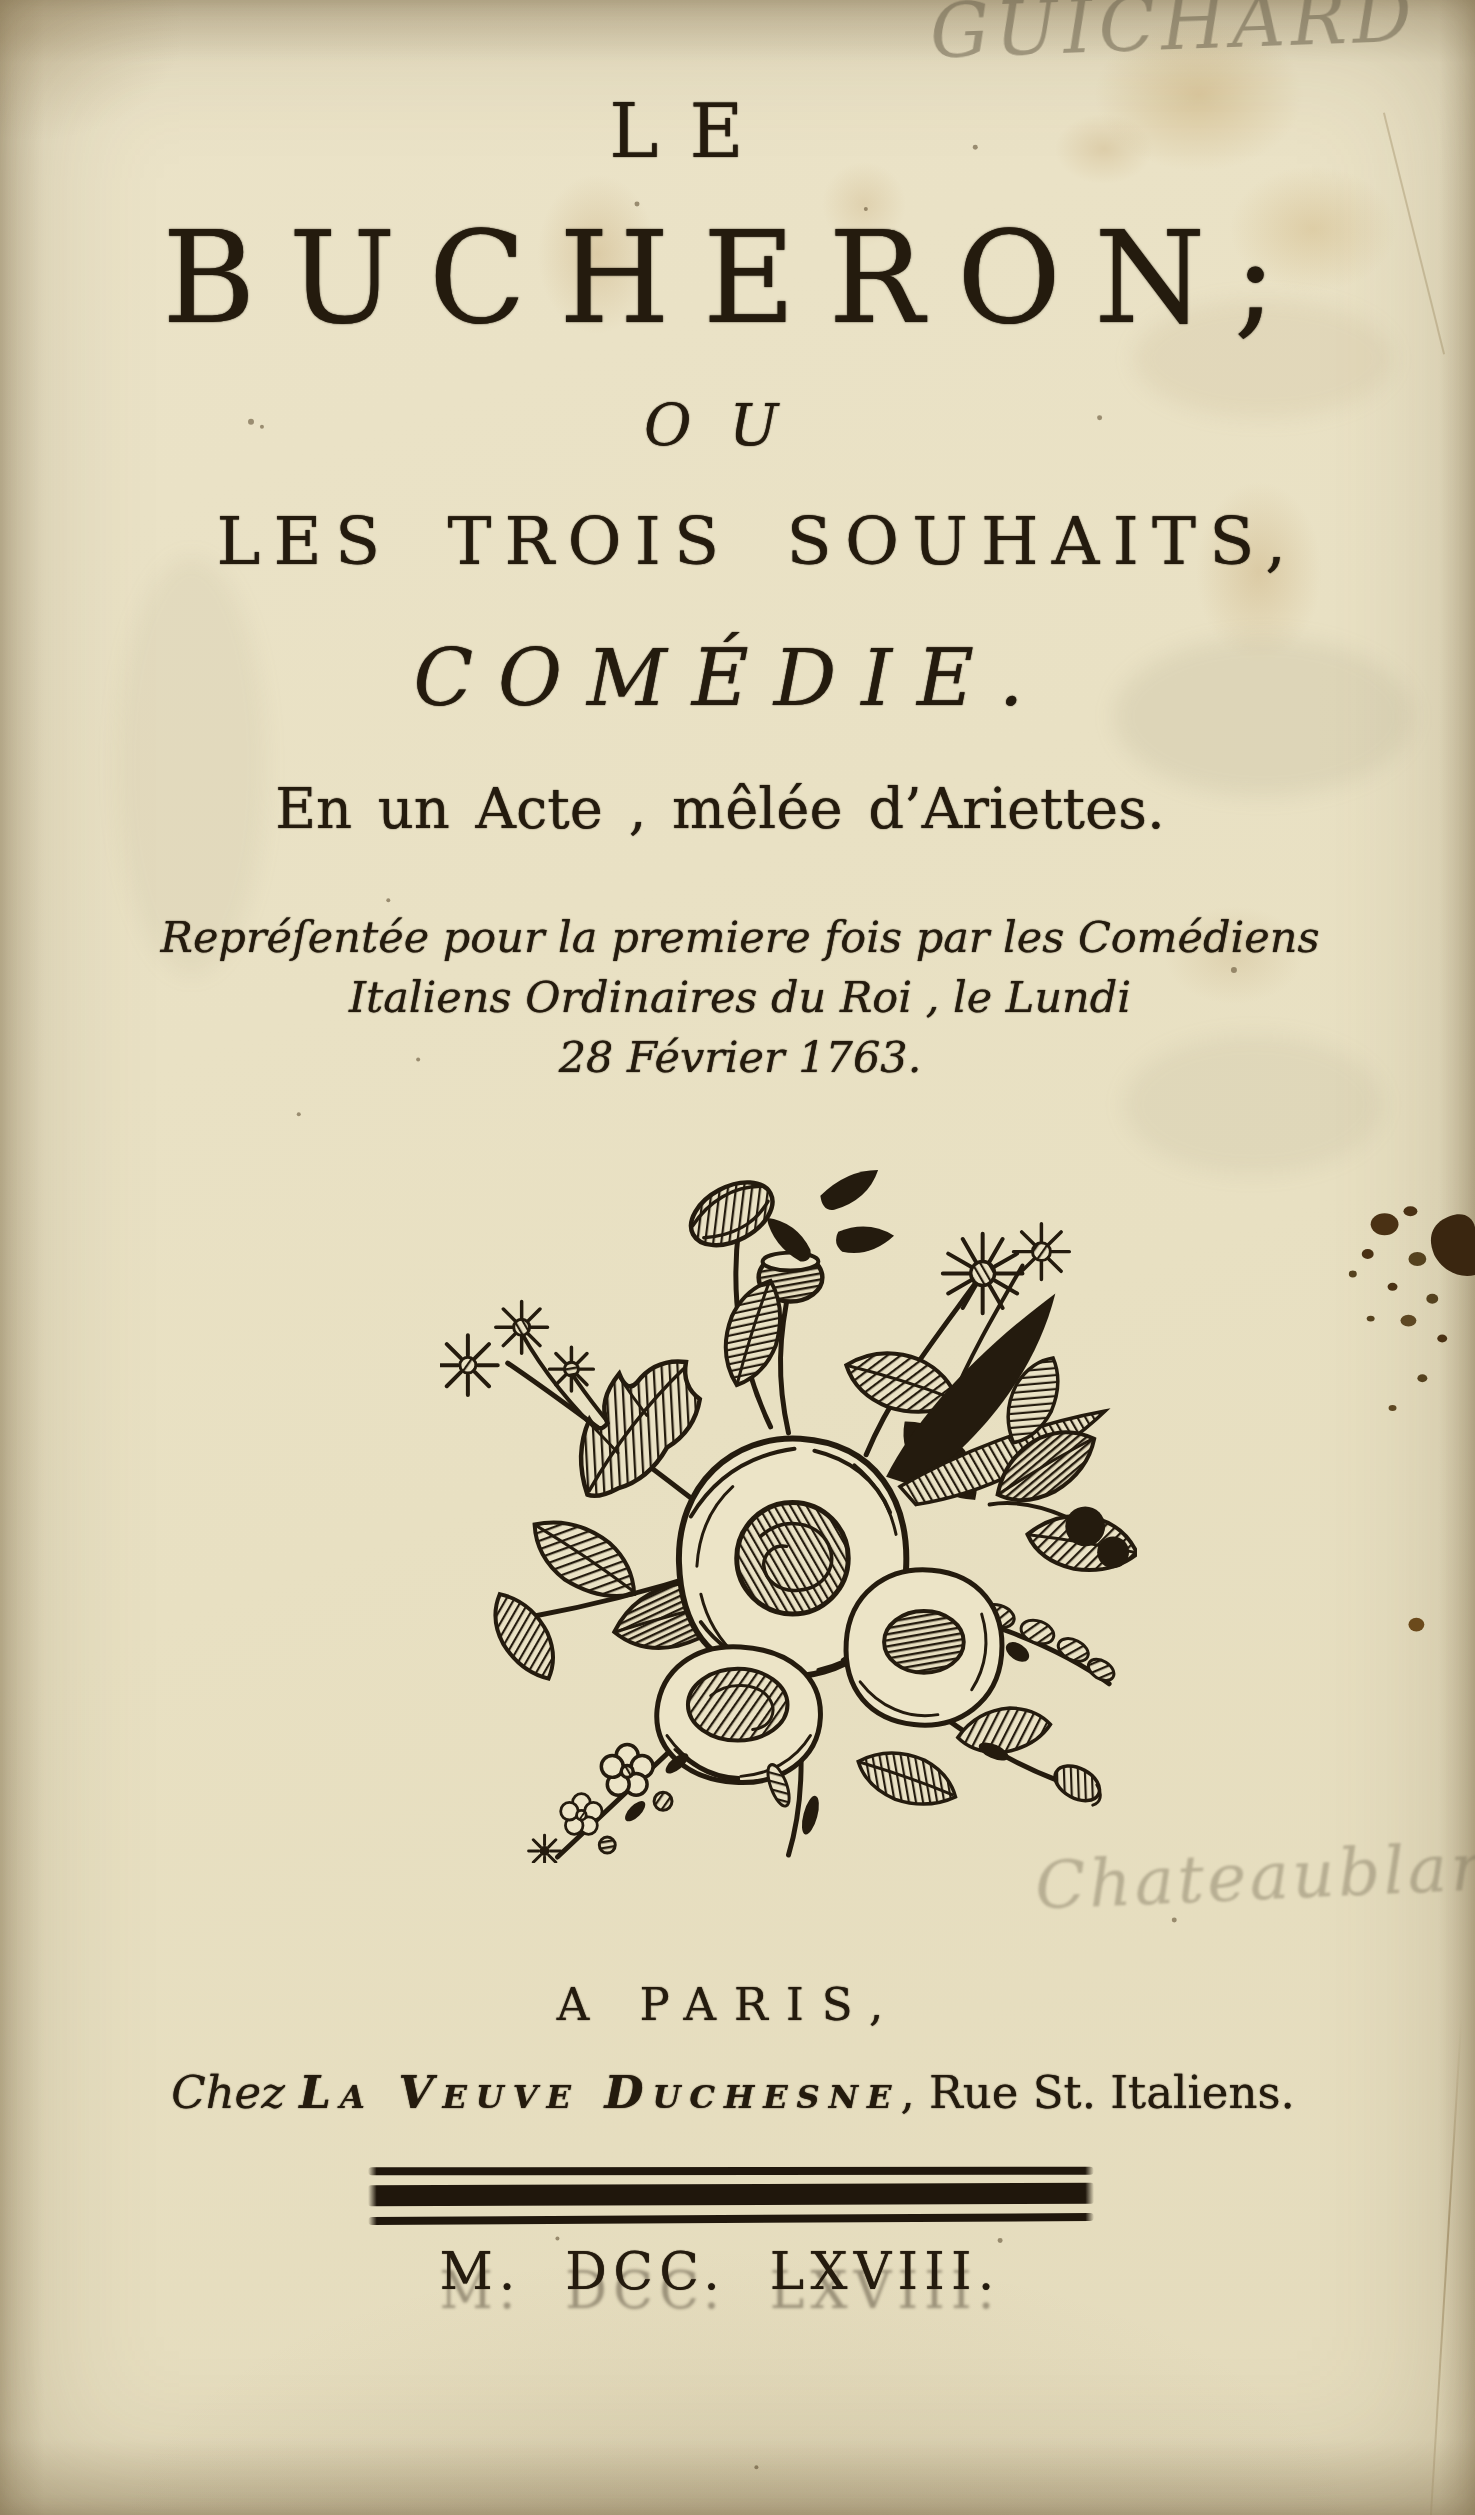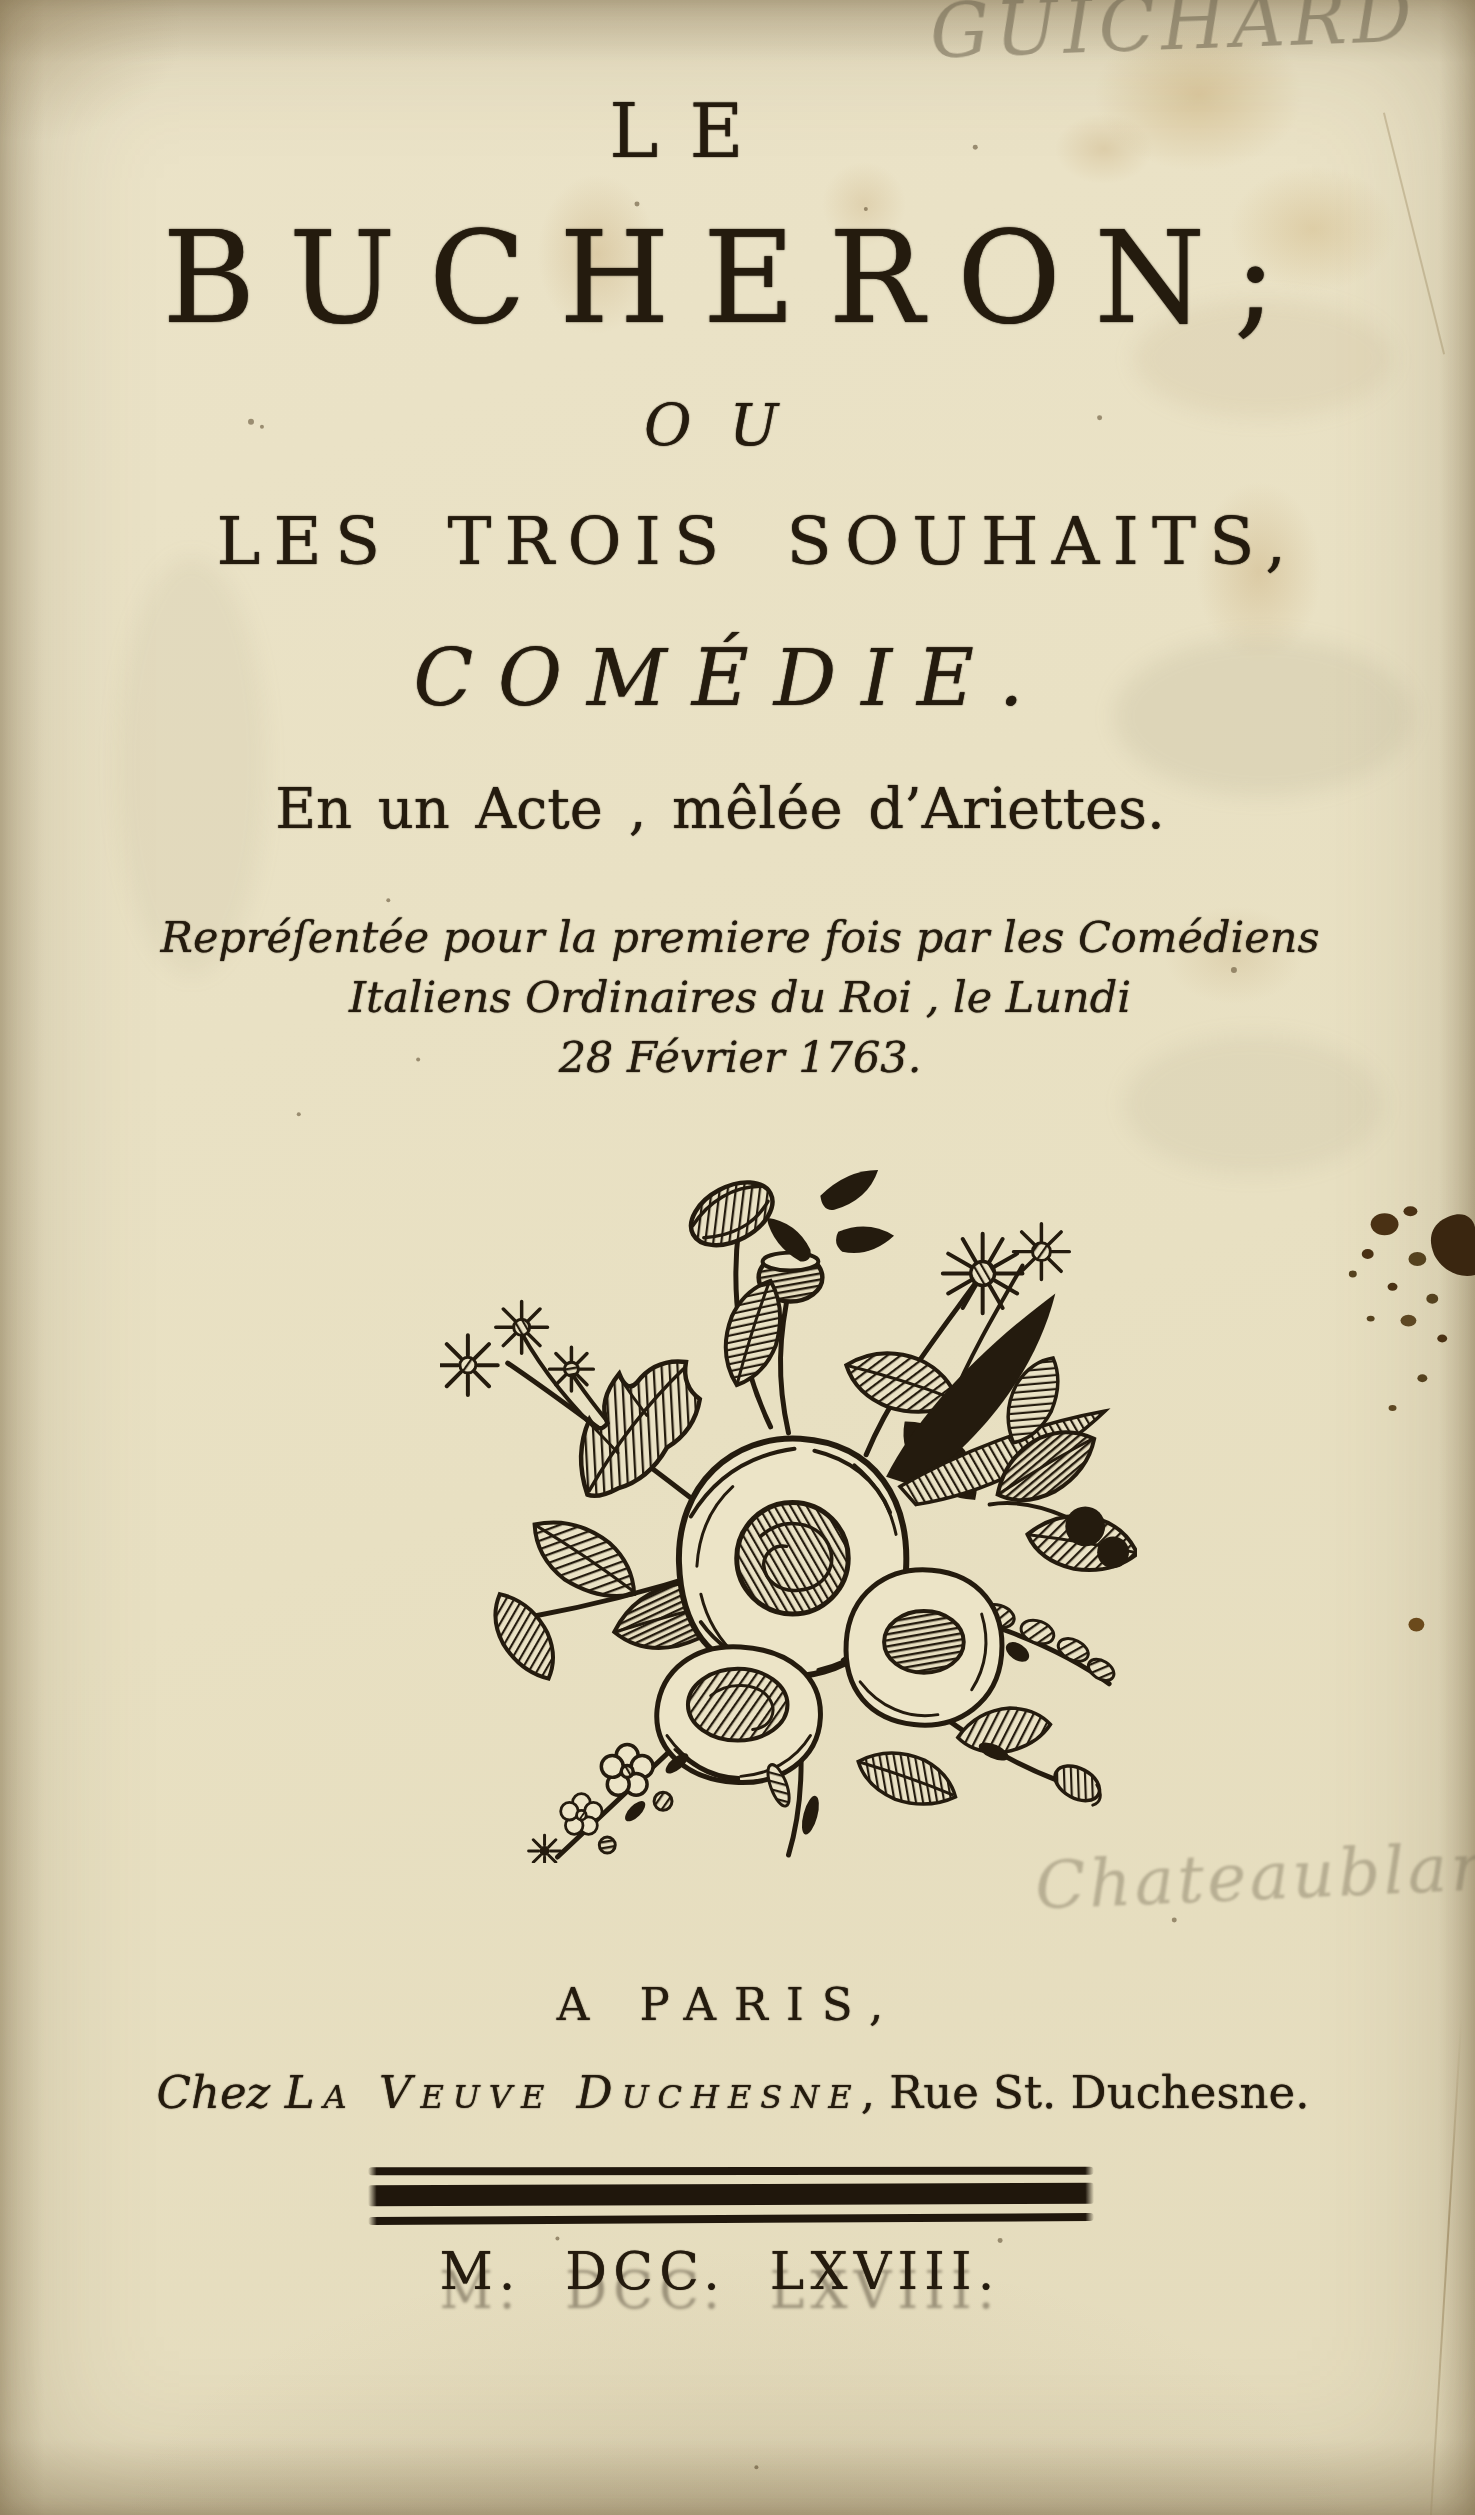--- a/index.html
+++ b/index.html
@@ -40,21 +40,21 @@
                 text-shadow:0 0 1px rgba(36,27,14,.95), 0 0 2.5px rgba(36,27,14,.4); }
   .t-ou       { top:396px; font-size:58px;  font-style:italic; letter-spacing:.65em; transform:translateX(-8px); }
   .t-souhaits { top:509px; font-size:66px;  letter-spacing:.2em; word-spacing:.3em; transform:translateX(20px); }
   .t-comedie  { top:639px; font-size:78px;  font-style:italic; letter-spacing:.32em; transform:translateX(-7px); }
   .t-acte     { top:781px; font-size:56px;  word-spacing:.14em; transform:translateX(-18px); }
   .t-para     { top:907px; font-size:43px;  font-style:italic; line-height:1.4; transform:translateX(2px); }
   .t-para div { white-space:nowrap; }
   .t-paris    { top:1982px; font-size:45px; letter-spacing:.4em; transform:translateX(-9px); }
   .t-chez     { top:2070px; font-size:45px; transform:translateX(-5px); }
   .pub-prefix { margin-right:.32em;font-style:italic; }
-  .pub-name   { font-style:italic; font-variant:small-caps; letter-spacing:.2em; }
+  .pub-name   { font-style:italic; font-variant:small-caps; letter-spacing:.2em;font-weight:bold; }
   .t-year     { top:2245px; font-size:52px; letter-spacing:.12em; word-spacing:.4em; transform:translateX(-18px);
                 text-shadow:0 0 1px rgba(36,27,14,.9), 0 19px 3px rgba(36,27,14,.38); }
   .rule { position:absolute; top:2167px; left:50%; width:726px; margin-left:-370px; transform:rotate(-.2deg); }
   .rule .rl { background:linear-gradient(90deg, rgba(32,23,12,0), #20170c 1.2%, #20170c 98.8%, rgba(32,23,12,0)); }
   .rl1 { height:8px;  margin-bottom:9px;  transform:rotate(.15deg); border-radius:4px; }
   .rl2 { height:21px; margin-bottom:10px; border-radius:3px; }
   .rl3 { height:8px;  transform:rotate(-.12deg); border-radius:4px; }
   .ornament { position:absolute; left:440px; top:1166px; width:697px; height:697px; }
   .inkblots { position:absolute; left:1323px; top:1179px; width:152px; height:468px; }
   .specks   { position:absolute; left:0; top:0; width:1476px; height:2515px; }
@@ -324,21 +324,21 @@
       <circle cx="760" cy="2480" r="2"></circle>
         <circle cx="420" cy="1065" r="2"></circle>
     </g>
   </svg>
 
   <div class="hw-bottom">Chateaublane</div>
 
   <div class="line print t-paris">A PARIS,</div>
 
   <div class="line print t-chez">
-    <span class="pub-prefix">Chez</span><span class="pub-name">La Veuve Duchesne</span><span>, Rue St. Duchesne.</span>
+    <span class="pub-prefix">Chez</span><span class="pub-name">La Veuve Duchesne</span><span>, Rue St. Italiens.</span>
   </div>
 
   <div class="rule">
     <div class="rl rl1"></div>
     <div class="rl rl2"></div>
     <div class="rl rl3"></div>
   </div>
 
   <div class="line t-year">M. DCC. LXVIII.</div>
 

